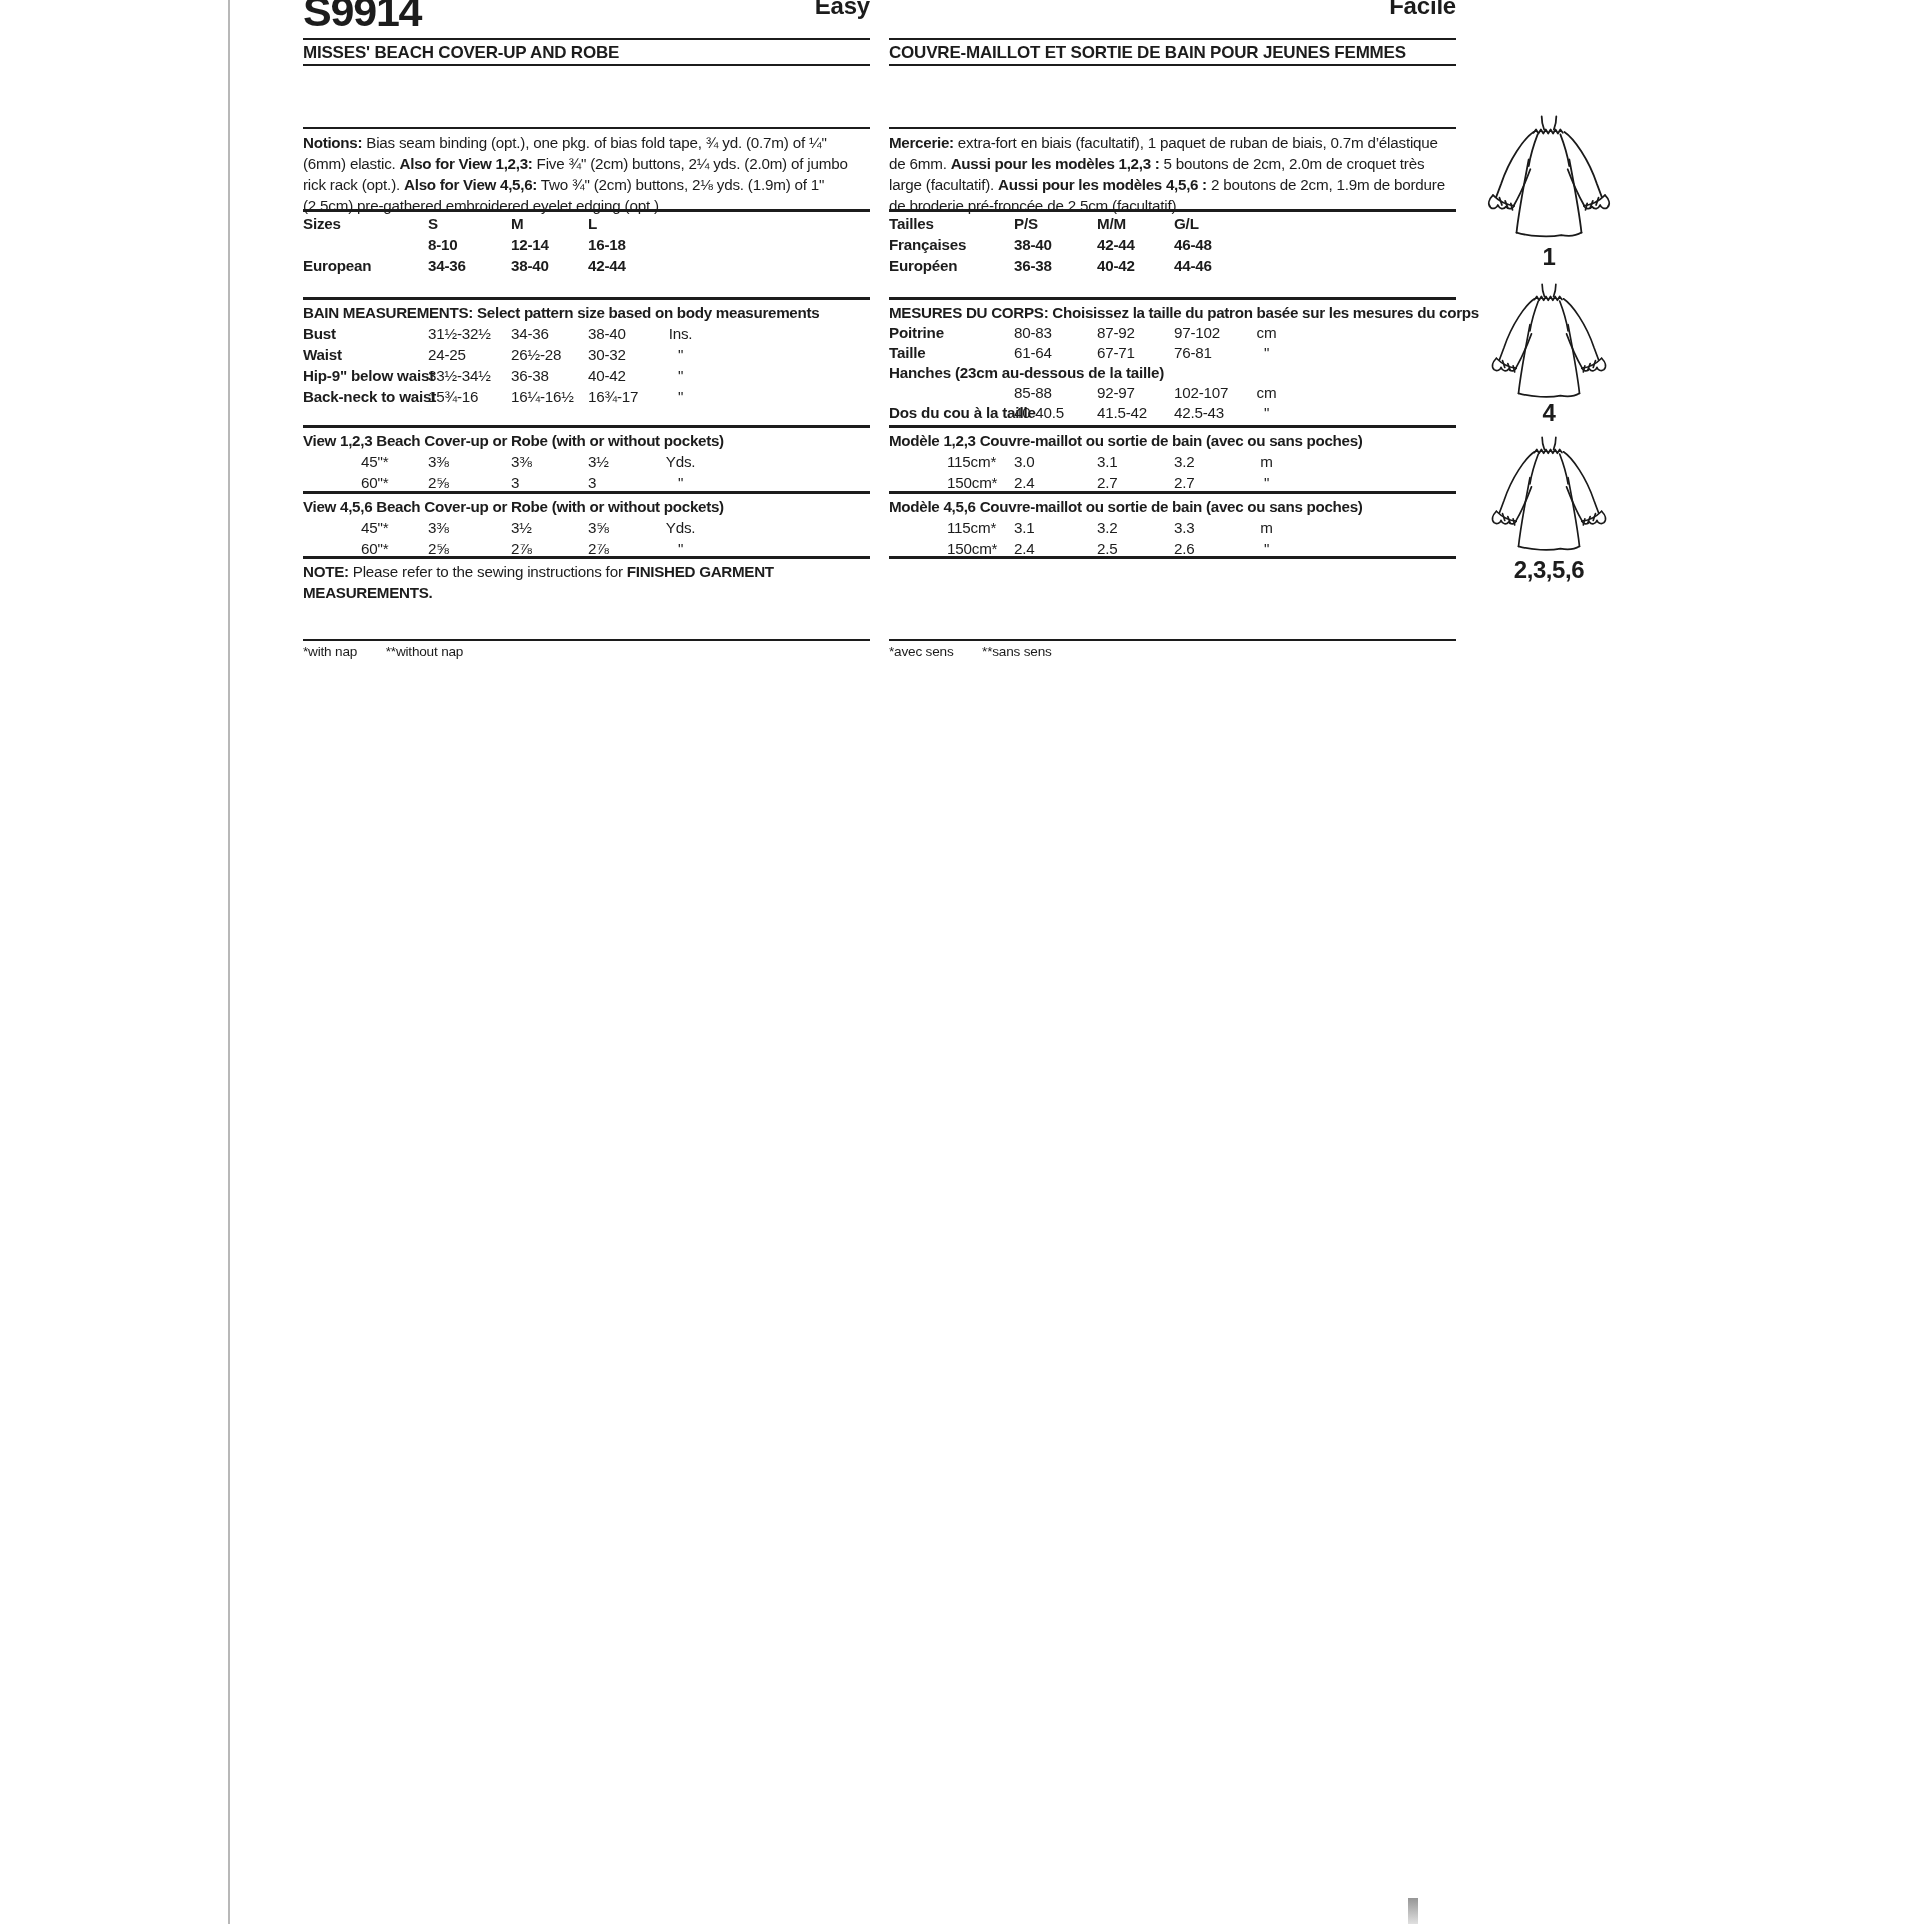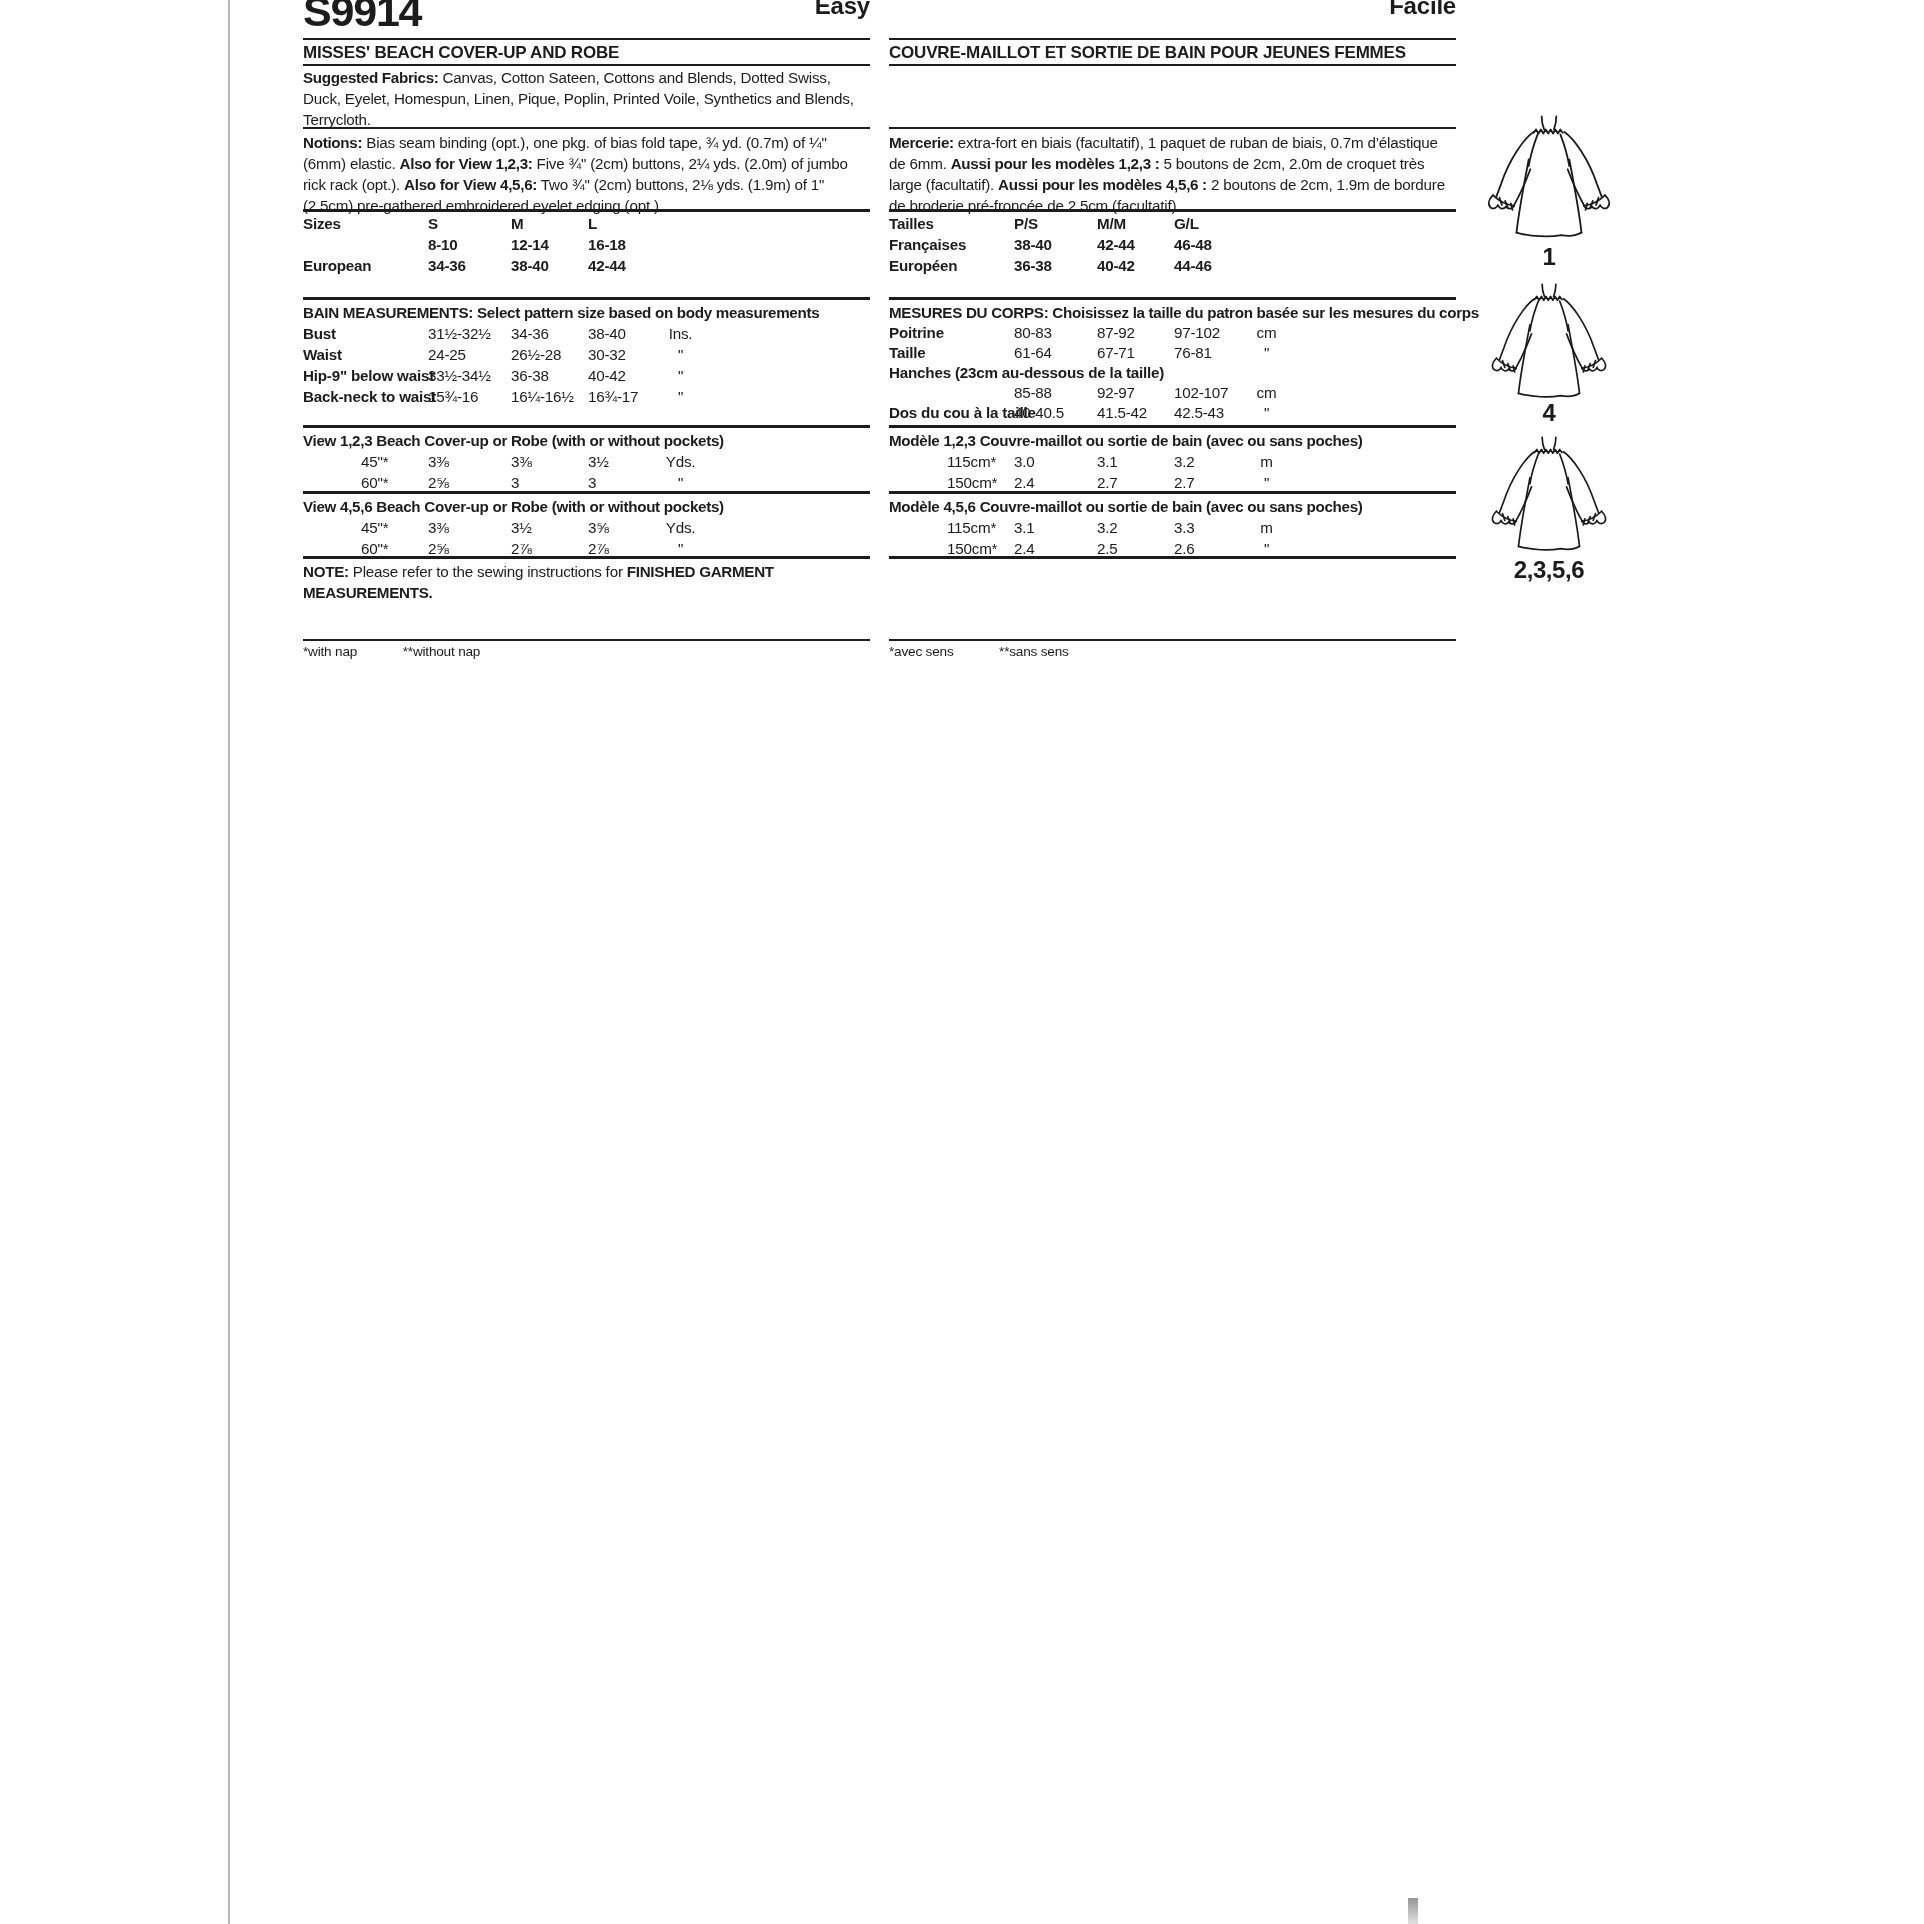--- a/index.html
+++ b/index.html
@@ -25,21 +25,21 @@
   .p b{letter-spacing:-0.3px;}
   .tbl{position:absolute;left:0;right:0;}
   .g5{display:grid;grid-template-columns:125px 83px 77px 69px 47px;height:21px;
     font-size:15.2px;line-height:21px;letter-spacing:-0.2px;white-space:nowrap;}
   .g5 .u{text-align:center;}
   .g5 .sub{padding-left:58px;}
   .g5 .span5{grid-column:1/span 5;}
   .allb{font-weight:bold;}
   .b{font-weight:bold;}
   .fn{position:absolute;font-size:13.6px;letter-spacing:-0.2px;}
-  .fn span + span{margin-left:42px;}
+  .fn span + span{margin-left:25px;}
   .figs{position:absolute;left:1480px;top:0;width:138px;}
   .fig{position:absolute;left:0;width:138px;}
   .fig svg{display:block;}
   .figlabel{position:absolute;left:0;width:138px;text-align:center;
     font-size:24px;font-weight:600;letter-spacing:-0.4px;line-height:27px;}
 </style>
 </head>
 <body>
 
 <div class="sheet">
@@ -48,21 +48,20 @@
 
   <div class="col col-en">
     <div class="head">
       <span class="code">S9914</span>
       <span class="diff">Easy</span>
     </div>
     <div class="hr" style="top:38px"></div>
     <div class="h t1" style="top:42px">MISSES' BEACH COVER-UP AND ROBE</div>
     <div class="hr" style="top:64px"></div>
 
-    <div class="p" style="top:67px"><b>Suggested Fabrics:</b> Canvas, Cotton Sateen, Cottons and Blends, Dotted Swiss, Duck, Eyelet, Homespun, Linen, Pique, Poplin, Printed Voile, Synthetics and Blends, Terrycloth.</div>
     <div class="hr" style="top:127px"></div>
     <div class="p" style="top:132px"><b>Notions:</b> Bias seam binding (opt.), one pkg. of bias fold tape, ¾ yd. (0.7m) of ¼" (6mm) elastic. <b>Also for View 1,2,3:</b> Five ¾" (2cm) buttons, 2¼ yds. (2.0m) of jumbo rick rack (opt.). <b>Also for View 4,5,6:</b> Two ¾" (2cm) buttons, 2⅛ yds. (1.9m) of 1" (2.5cm) pre-gathered embroidered eyelet edging (opt.).</div>
 
     <div class="hr t" style="top:209px"></div>
     <div class="tbl" style="top:213px">
       <div class="g5 allb">
         <span>Sizes</span>
         <span>S</span>
         <span>M</span>
         <span>L</span>

